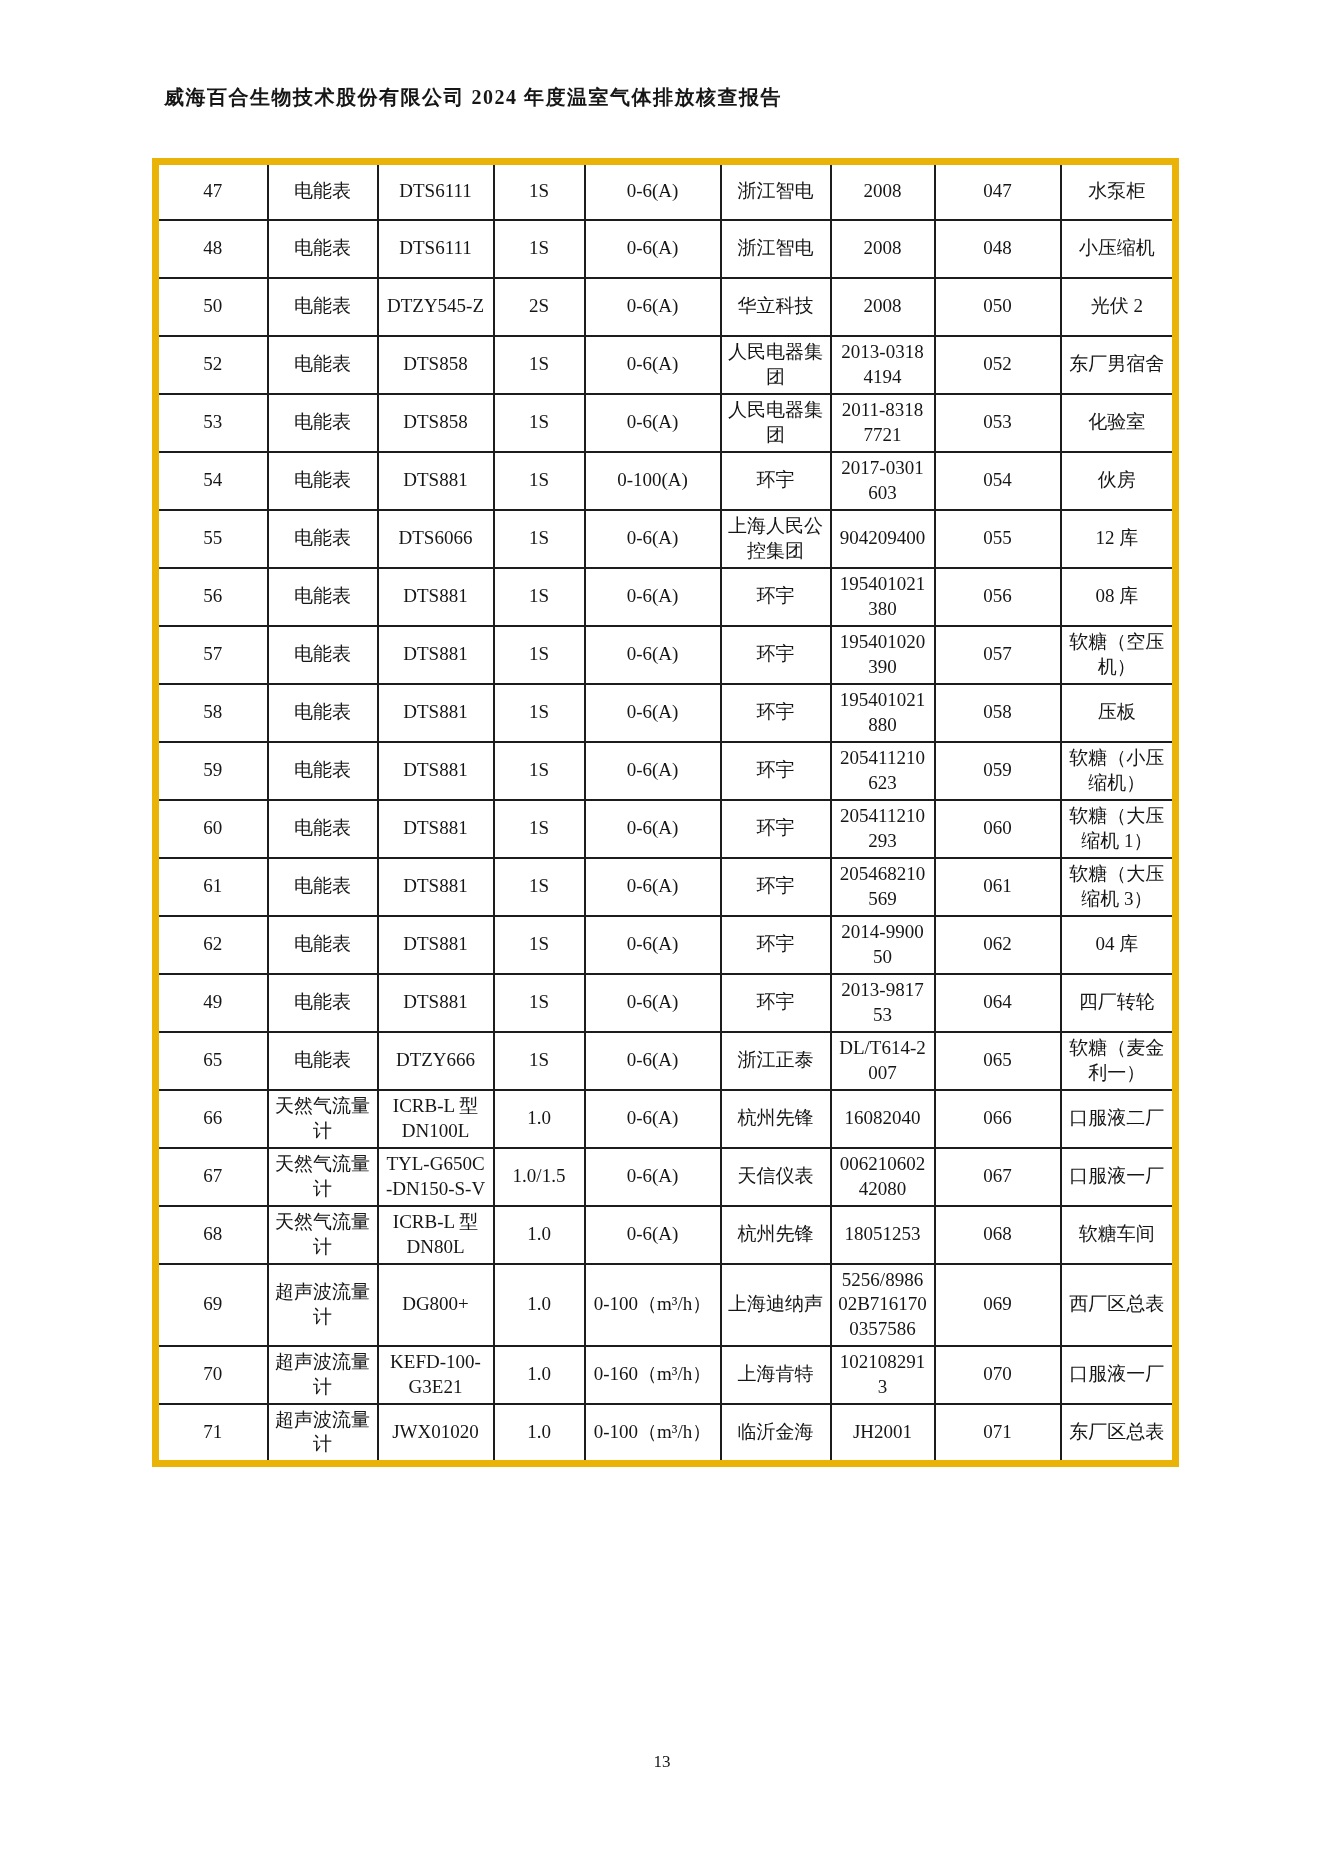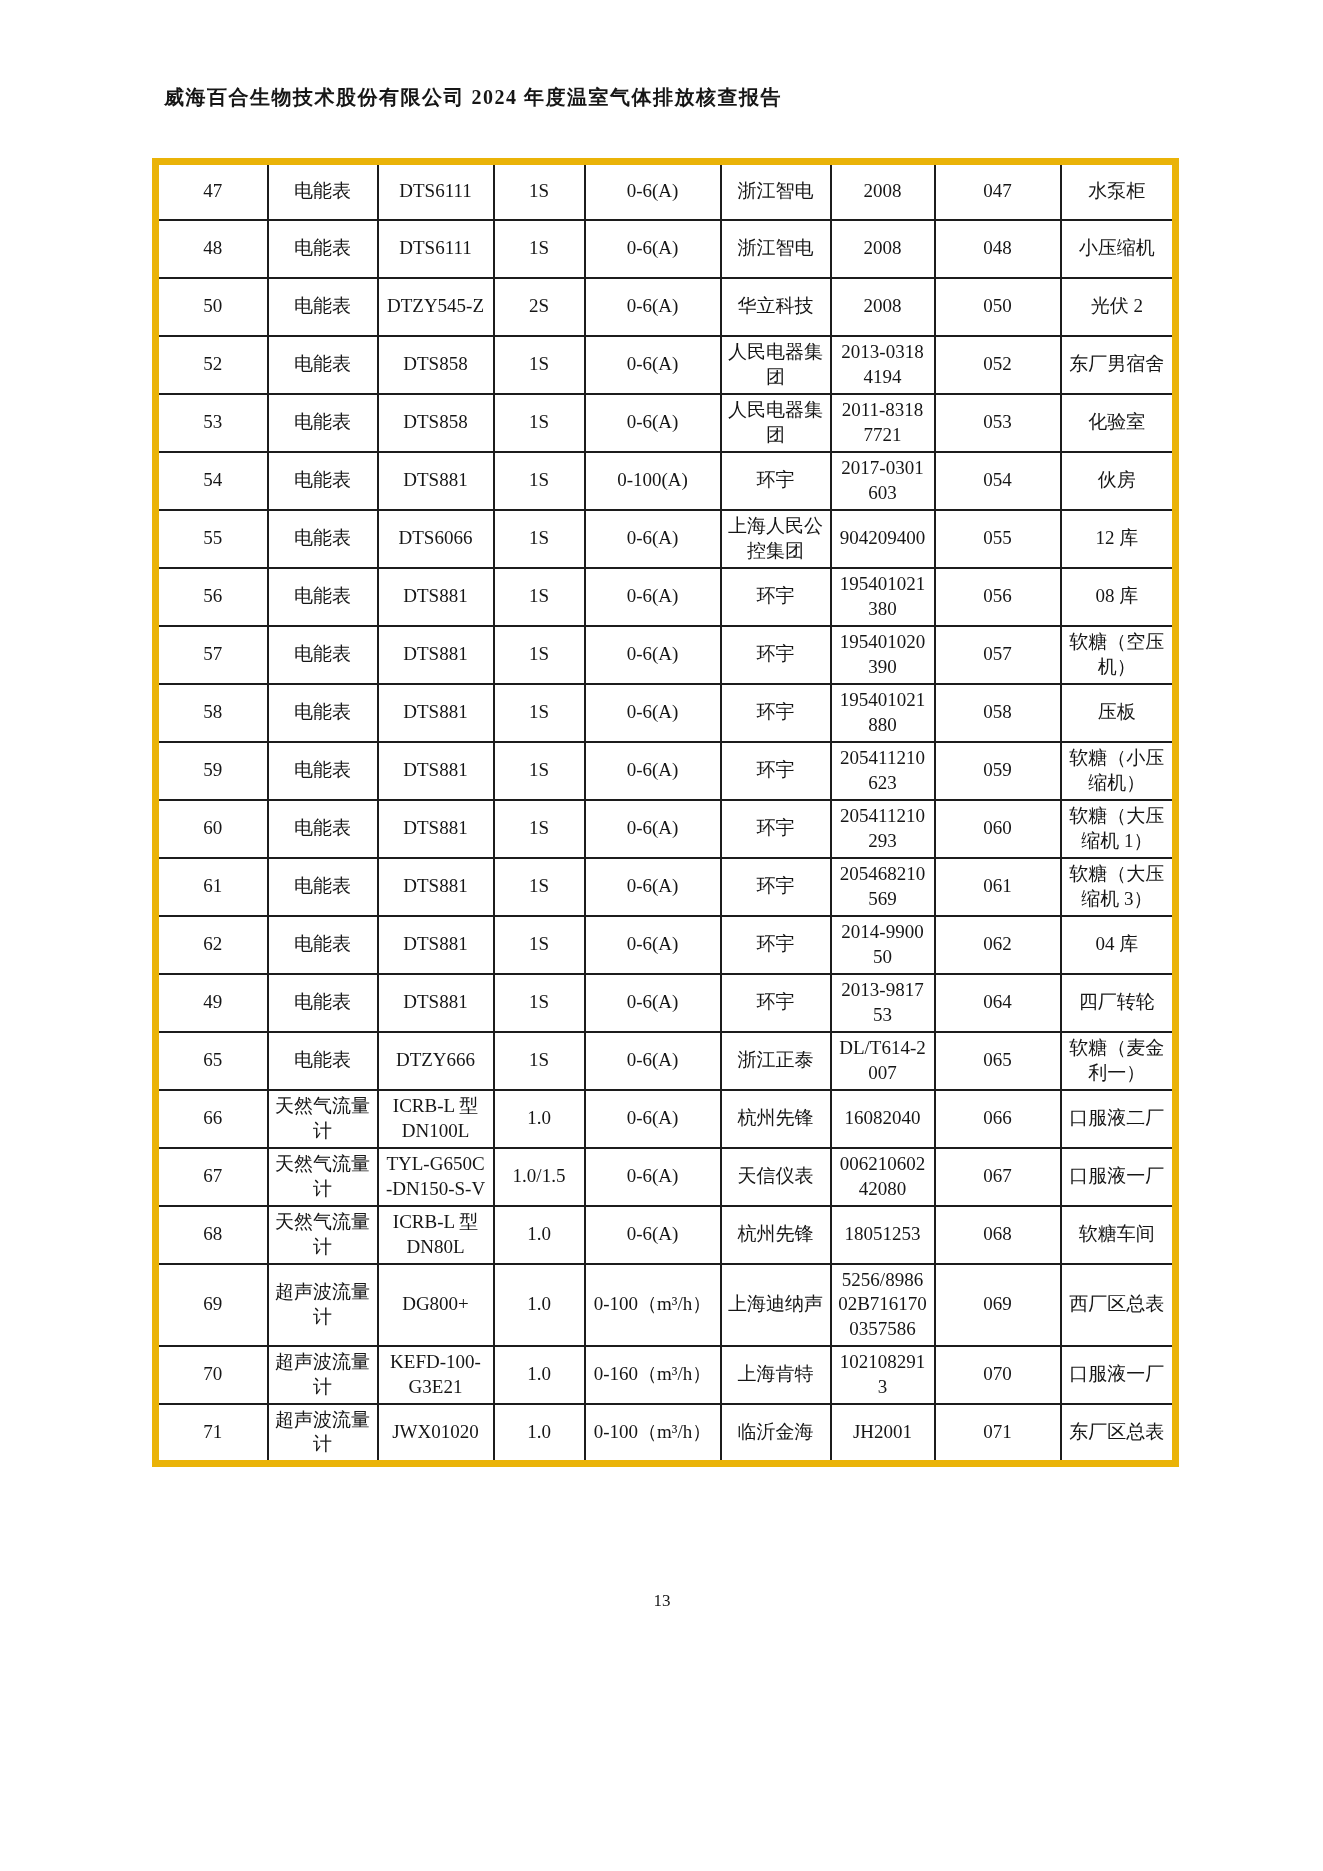--- a/index.html
+++ b/index.html
@@ -46,21 +46,21 @@
     overflow-wrap: break-word;
   }
   td.c-device { padding: 3px 14px; }
   td.c-mfr    { padding: 3px 14px; }
   td.c-loc    { padding: 3px 14px; }
   td.c-model  { padding: 3px 16px; word-break: break-all; }
   td.c-serial { padding: 3px 6px;  word-break: break-all; margin-left: 36px; }
   .page-number {
     position: absolute;
     left: 152px;
-    top: 1591px;
+    top: 1752px;
     width: 1020px;
     text-align: center;
     font-size: 17px;
     color: #161616;
   }
 </style>
 </head>
 <body>
 
 <div class="page">

